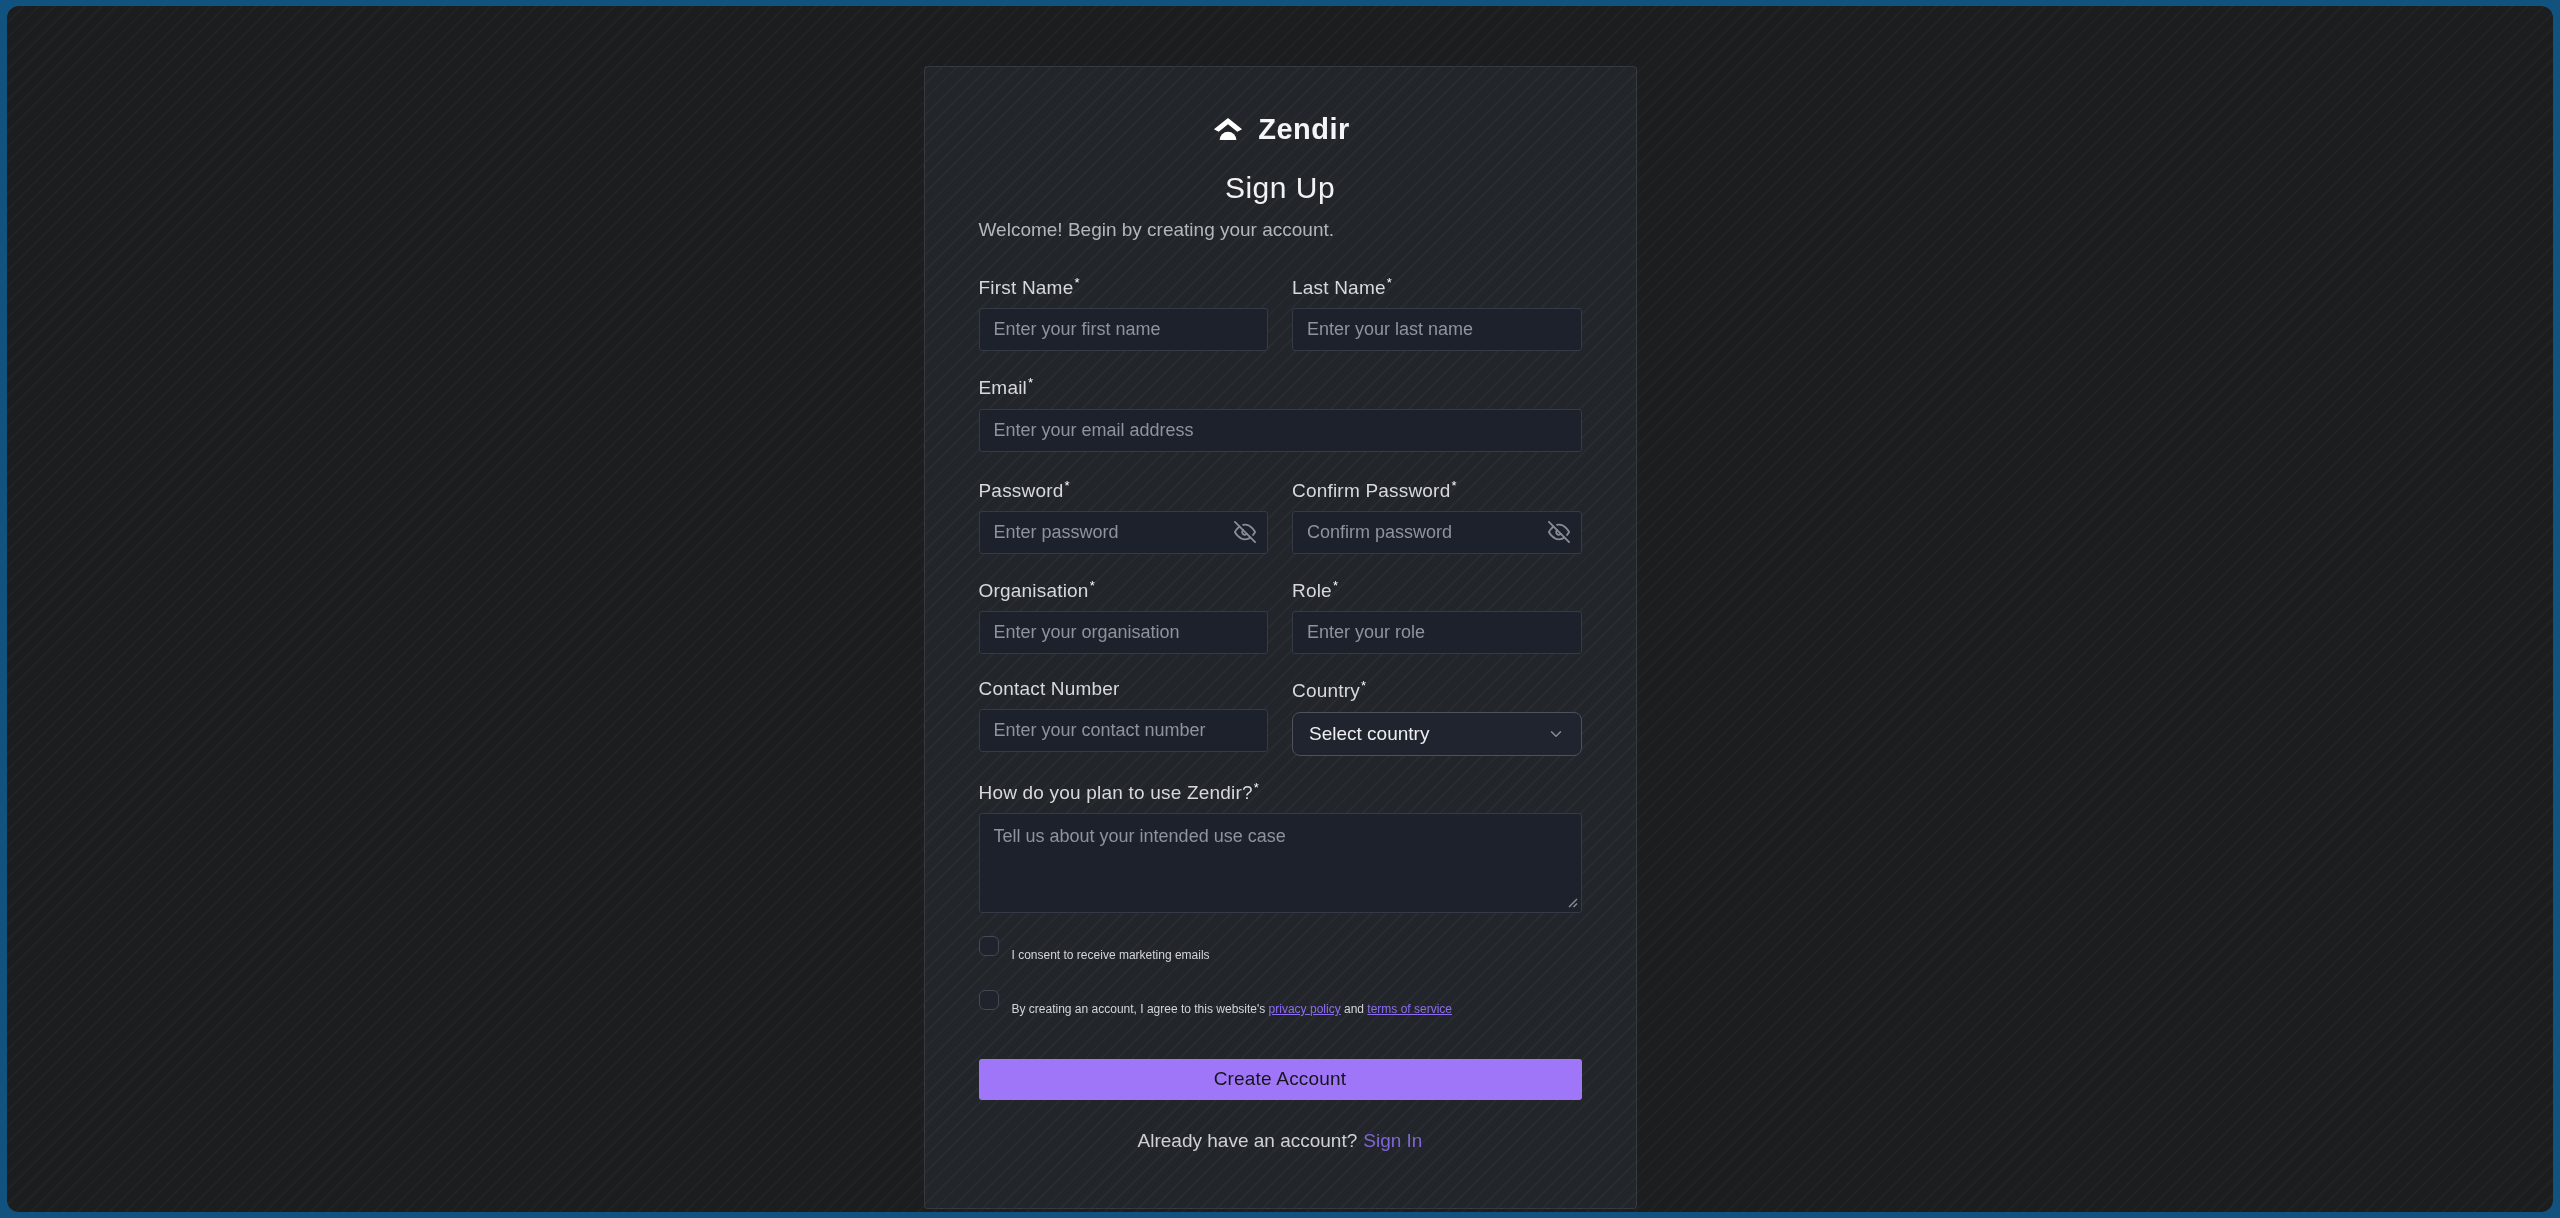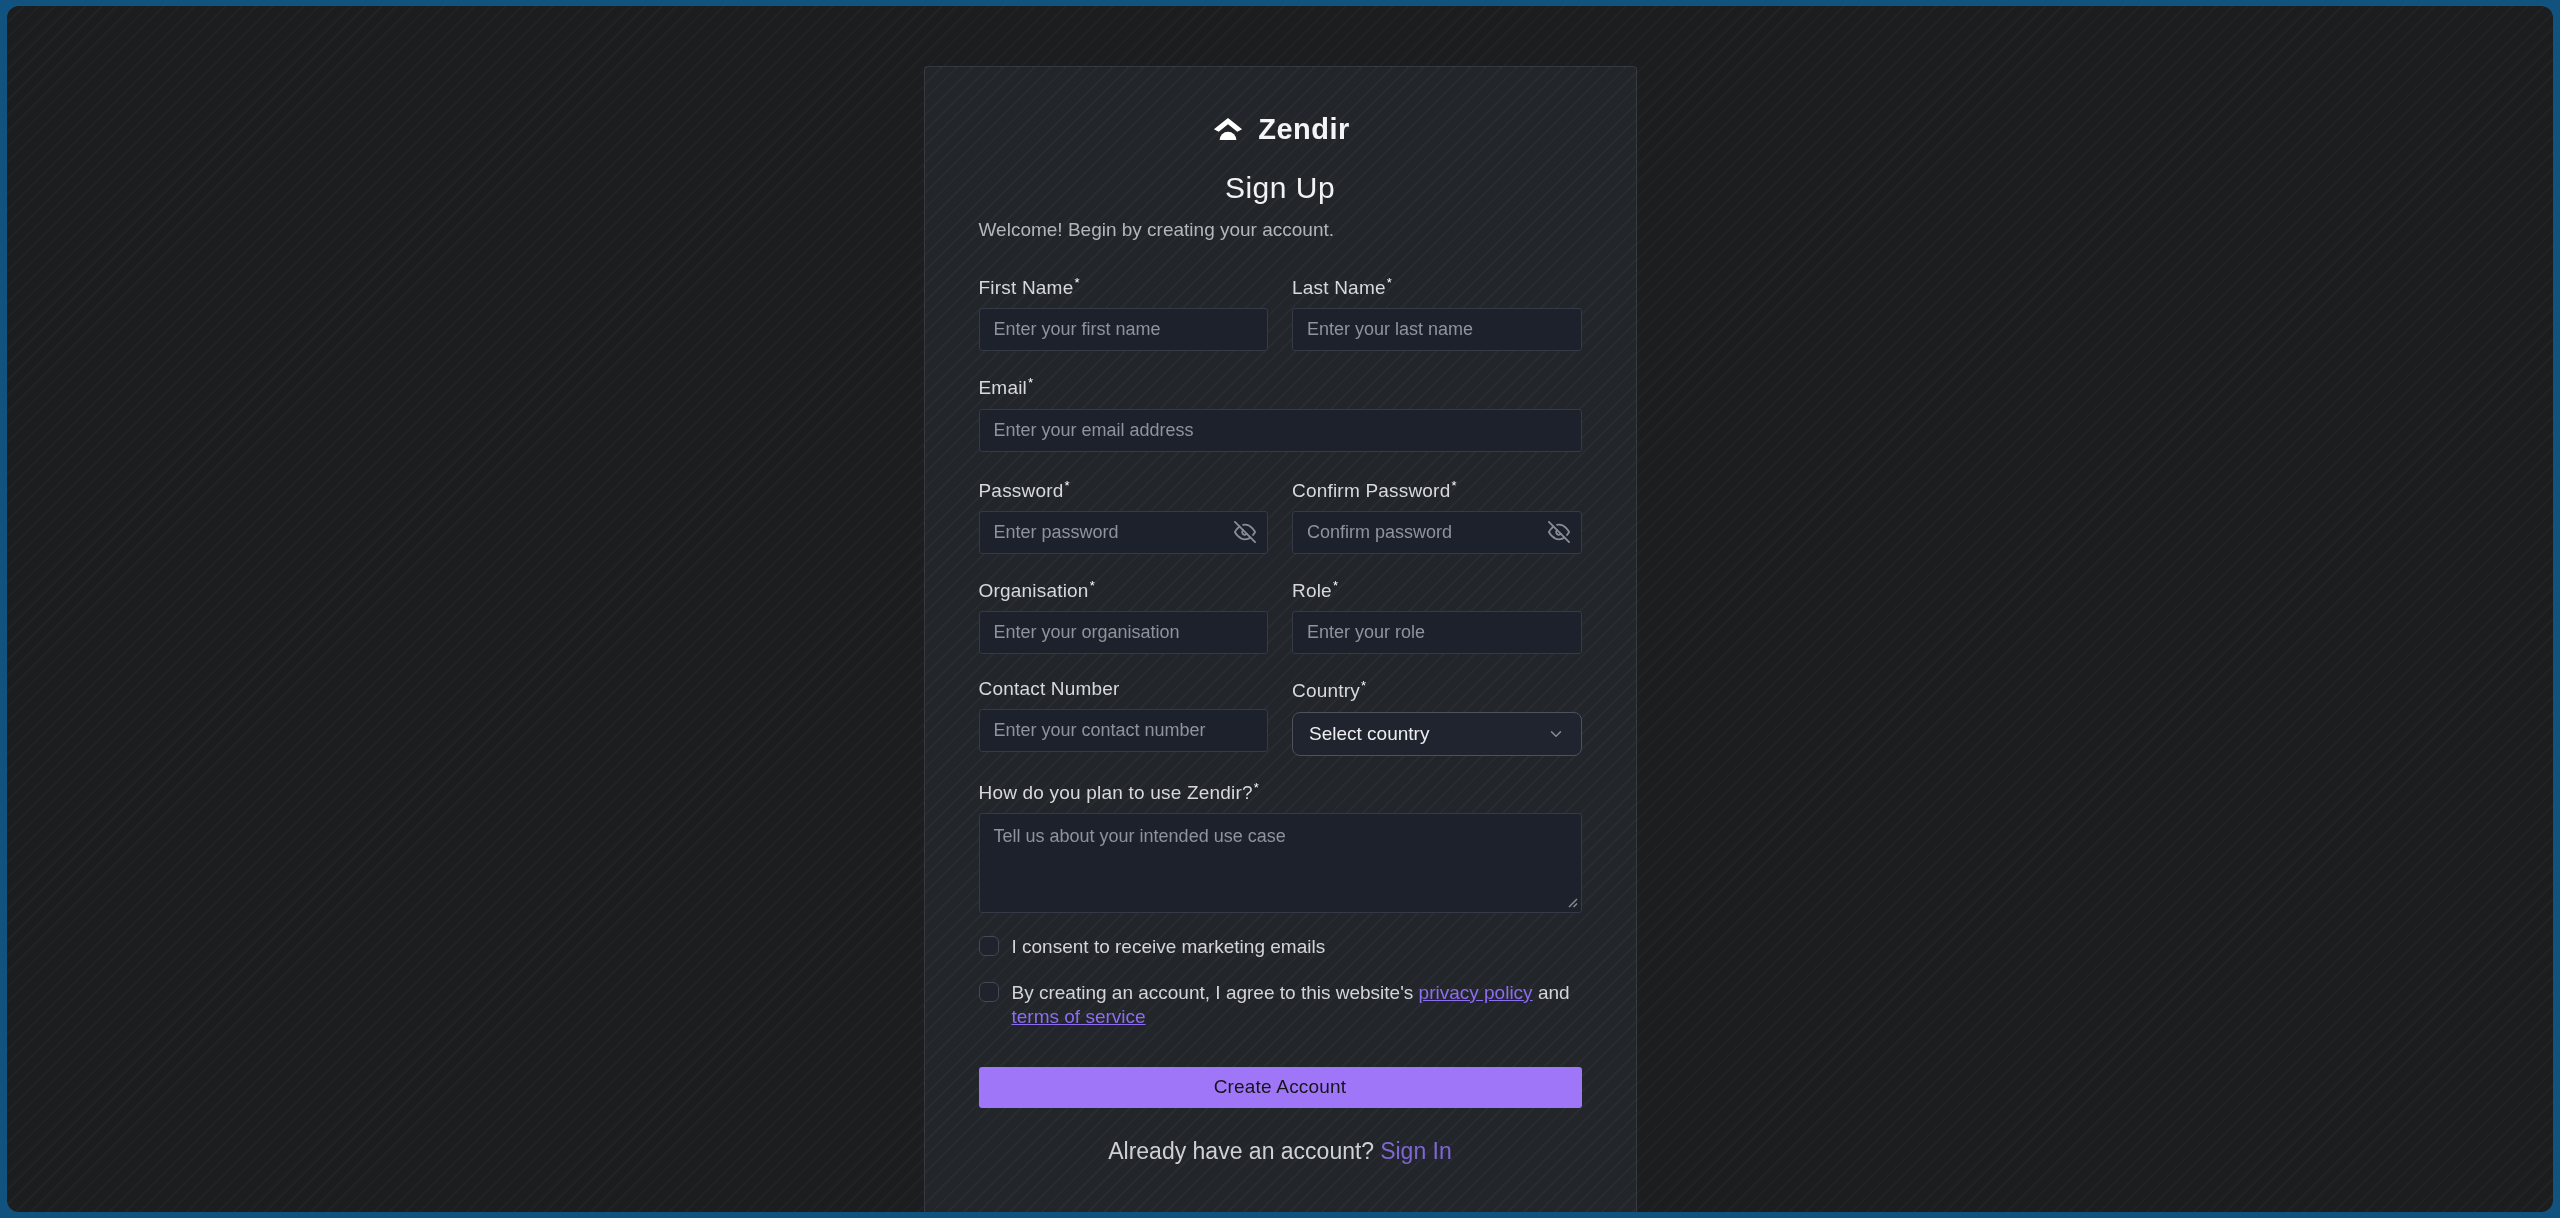--- a/index.html
+++ b/index.html
@@ -71,30 +71,30 @@
   .textarea-wrap { position:relative; }
   .textarea-input { height:100px; padding:12px 14px; resize:none; display:block; }
   .resize-grip { position:absolute; right:4px; bottom:5px; width:12px; height:12px; pointer-events:none; }
 
   .check-row { display:flex; align-items:flex-start; gap:13px; margin-top:22px; }
   .checkbox {
     width:20px; height:20px; flex:0 0 20px;
     background:#20232b; border:1px solid #424856; border-radius:6px;
     cursor:pointer; margin-top:1px;
   }
-  .check-label { color:#d3d5d9; font-size:19px; line-height:24px; }
+  .check-label { color:#d3d5d9; font-size:12px; line-height:24px;margin-top:8px; }
   .inline-link { color:#8d6cf0; text-decoration:underline; cursor:pointer; }
 
   .submit-btn {
     width:100%; height:41px; margin-top:38px;
     background:#a076f9; border:none; border-radius:3px;
     color:#15151a; font-size:19px; font-family:"Liberation Sans", sans-serif;
     cursor:pointer; letter-spacing:0.2px;
   }
-  .footer-row { text-align:center; margin-top:30px; color:#cfd1d5; font-size:23px; }
+  .footer-row { text-align:center; margin-top:30px; color:#cfd1d5; font-size:19px; }
   .signin-link { color:#7f66d4; text-decoration:none; cursor:pointer; margin-left:6px; }
   svg.icon { stroke:#878d96; fill:none; stroke-width:2; stroke-linecap:round; stroke-linejoin:round; }
 </style>
 </head>
 <body>
 
 <div class="screen">
   <div class="card">
 
     <div class="logo-row">

